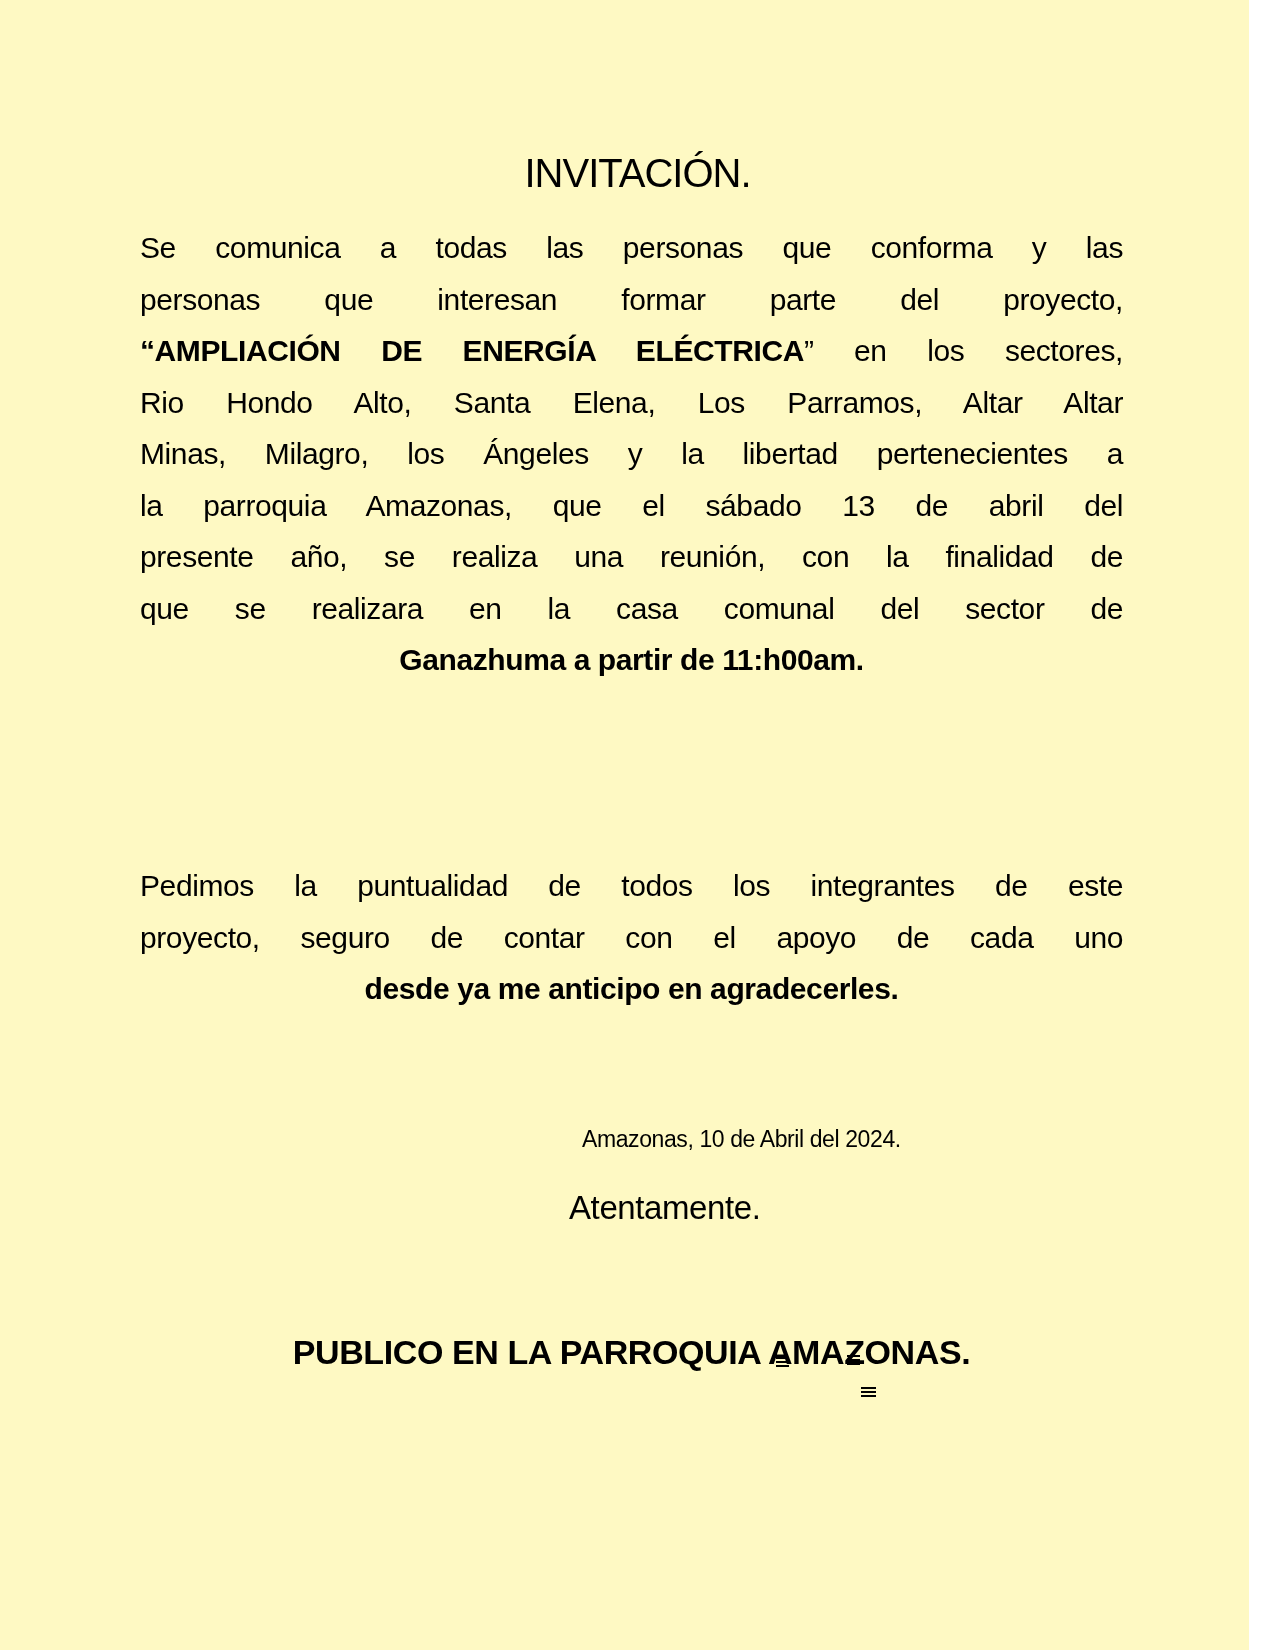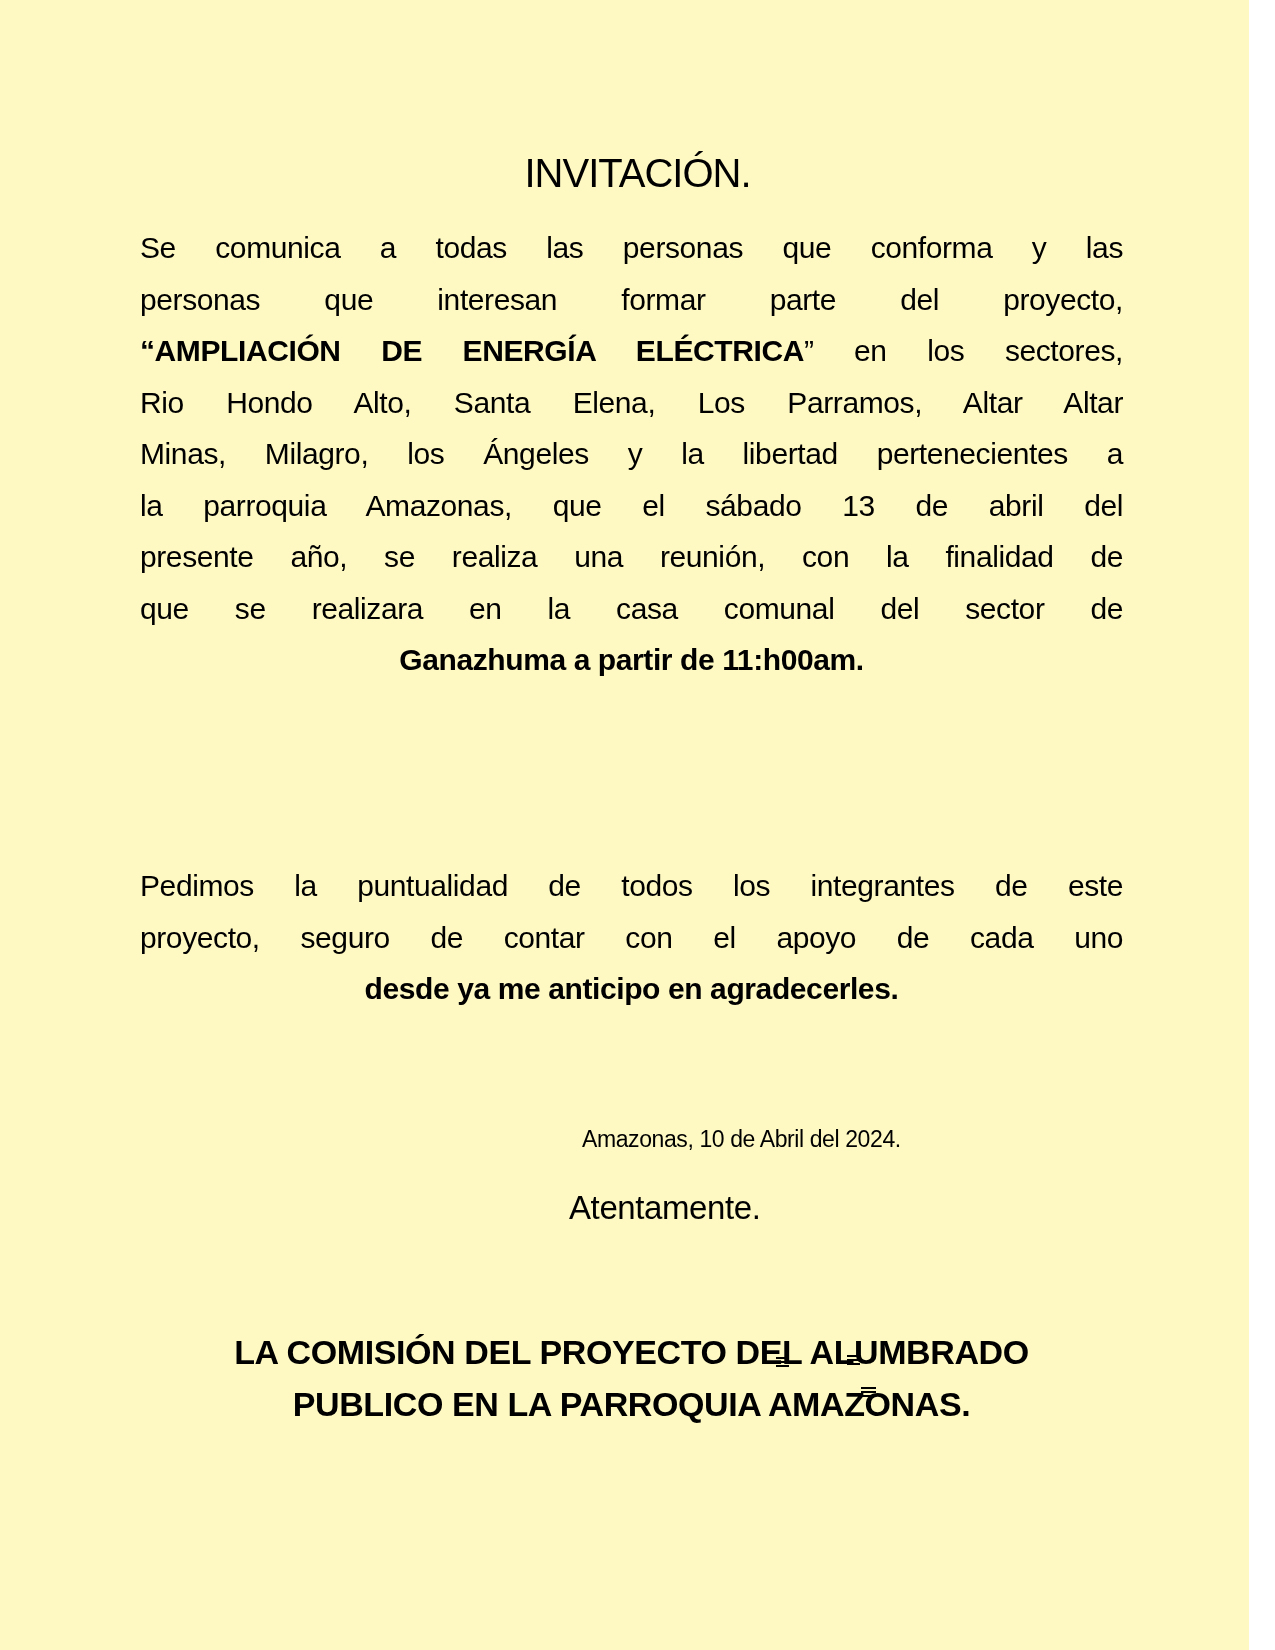--- a/index.html
+++ b/index.html
@@ -97,21 +97,20 @@
     <div class="jline">Pedimos la puntualidad de todos  los integrantes de este</div>
     <div class="jline">proyecto, seguro de contar con el apoyo de cada uno</div>
     <div class="lline">desde ya me anticipo en agradecerles.</div>
   </div>
 
   <div class="dateline">Amazonas, 10 de Abril del 2024.</div>
 
   <div class="closing">Atentamente.</div>
 
   <div class="footer">
-    <div>LA COMISIÓN DEL PROYECTO DEL ALUMBRADO</div>
     <div>PUBLICO EN LA PARROQUIA AMAZONAS.</div>
   </div>
 
   <div class="smudge m1"></div>
   <div class="smudge m2"></div>
   <div class="smudge m3"></div>
 
 </div>
 
 </body></html>

